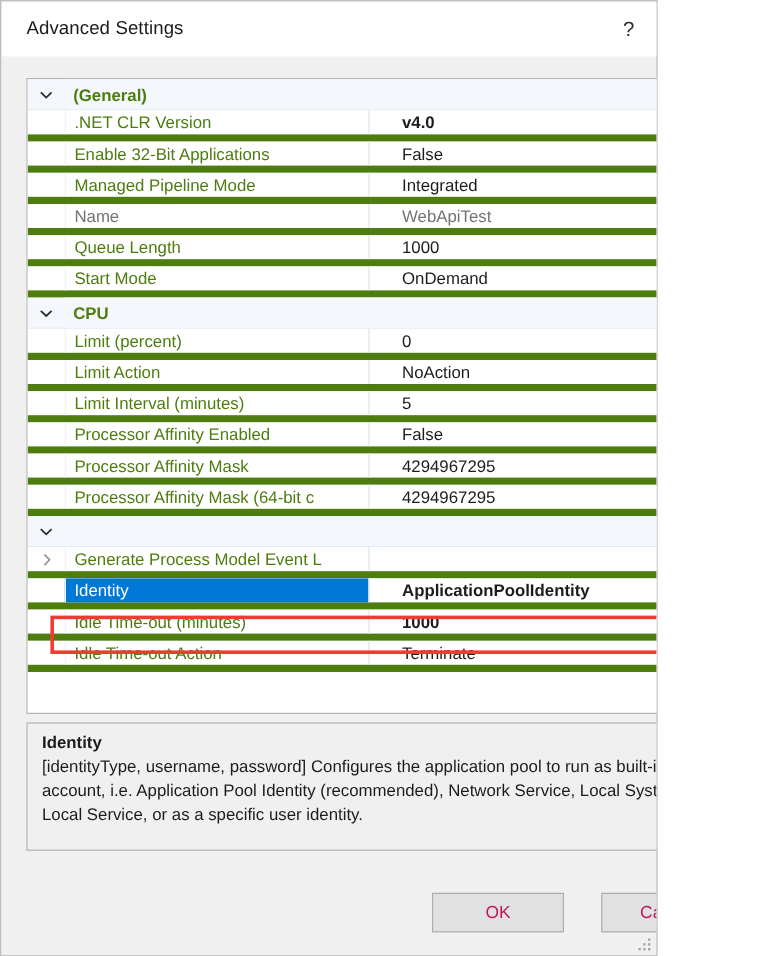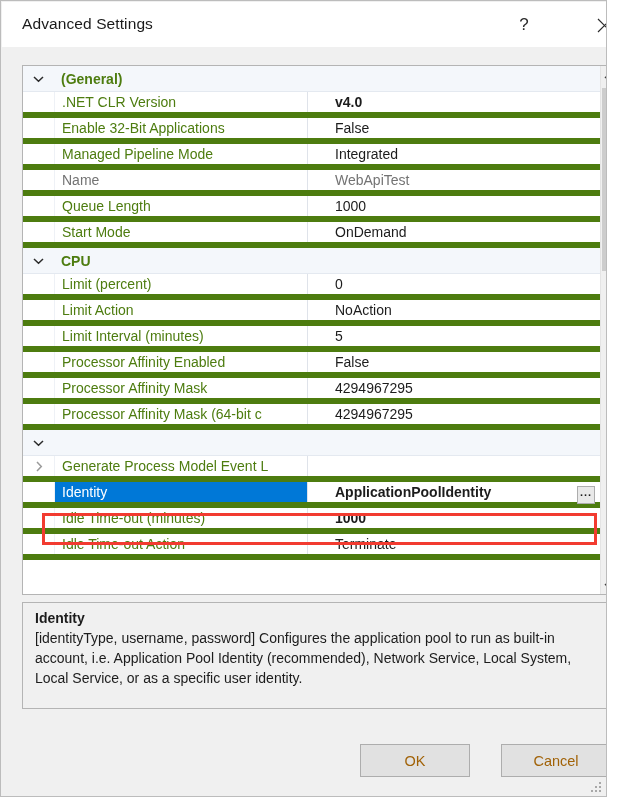--- a/index.html
+++ b/index.html
@@ -11,21 +11,21 @@
     width: 639px;
     height: 797px;
     font-family: "Liberation Sans", sans-serif;
     -webkit-font-smoothing: antialiased;
   }
 
   
   .dialog {
     position: absolute;
     left: 0; top: 0;
-    width: 607px;
+    width: 548px;
     height: 797px;
     box-sizing: border-box;
     background: #f0f0f0;
     border: 1px solid #bcbcbc;
     overflow: hidden;
   }
 
   
   .titlebar {
     position: absolute;
@@ -254,21 +254,21 @@
   
   .btn {
     position: absolute;
     width: 110px;
     height: 33px;
     box-sizing: border-box;
     background: #e1e1e1;
     border: 1px solid #adadad;
     font-family: "Liberation Sans", sans-serif;
     font-size: 14.5px;
-    color: #a16207;
+    color: #be185d;
     display: flex;
     align-items: center;
     justify-content: center;
     cursor: default;
   }
   .btn-ok { left: 359px; top: 743px; }
   .btn-cancel { left: 500px; top: 743px; }
 
   
   .grip {

